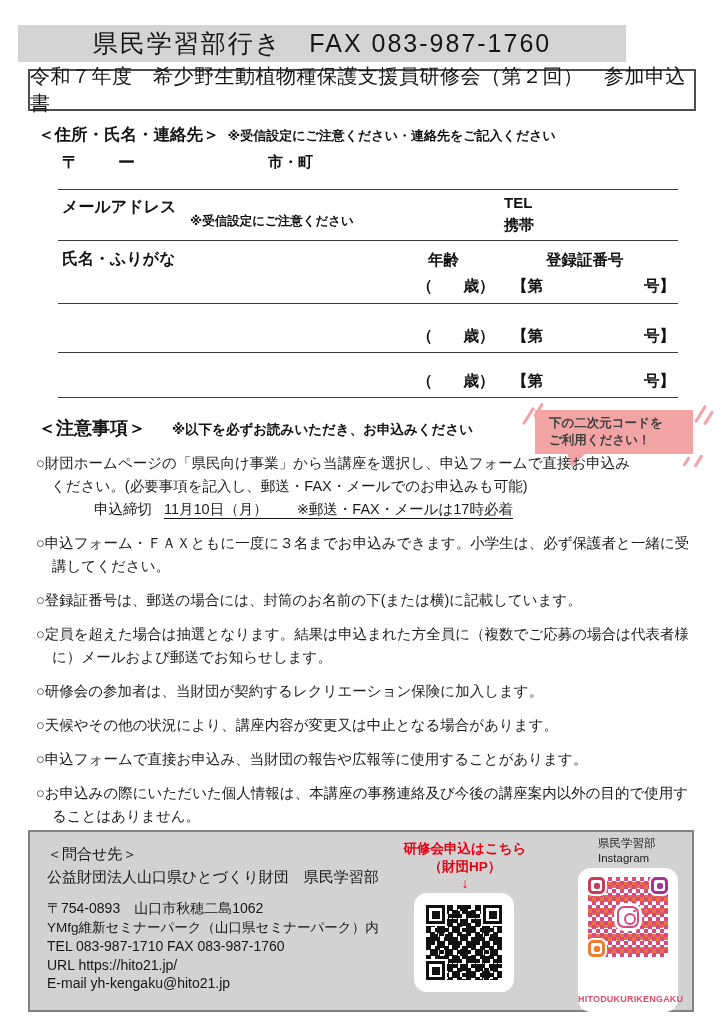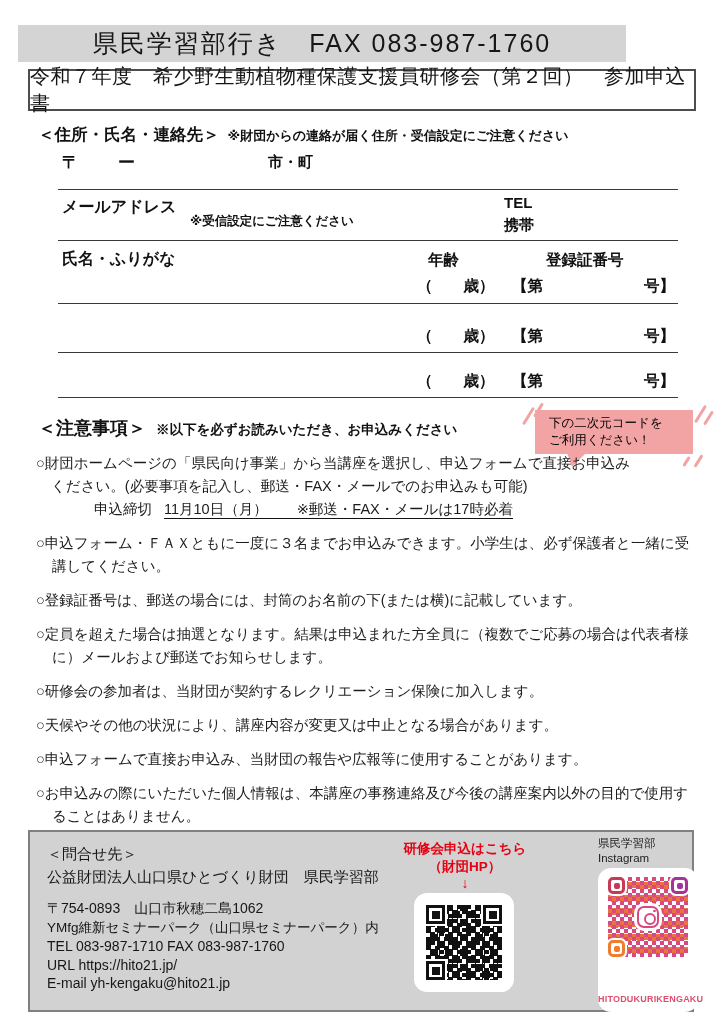--- a/index.html
+++ b/index.html
@@ -16,35 +16,35 @@
 
   
   .sec-head{position:absolute;left:38px;top:124px;display:flex;align-items:baseline;gap:8px;}
   .sec-head .h{font-size:16.5px;font-weight:bold;}
   .sec-head .n{font-size:13px;font-weight:bold;}
   .lbl{position:absolute;font-weight:bold;white-space:nowrap;}
   .hline{position:absolute;left:58px;width:620px;border-top:1.5px solid #3a3a3a;}
   .rowtxt{position:absolute;font-size:15.5px;font-weight:bold;white-space:nowrap;}
 
   
-  .notes-head{position:absolute;left:38px;top:416px;display:flex;align-items:baseline;gap:10px;font-family:Liberation Mono, monospace;}
+  .notes-head{position:absolute;left:38px;top:416px;display:flex;align-items:baseline;gap:26px;}
   .notes-head .h{font-size:18px;font-weight:bold;}
   .notes-head .n{font-size:13.5px;font-weight:bold;}
   .notes{position:absolute;left:36px;top:452px;width:664px;font-size:14.5px;line-height:23px;color:#1c1c1c;}
   .note{margin-bottom:11px;padding-left:16px;text-indent:-16px;}
   .note-flat{margin-bottom:11px;}
   .note-flat .l2{padding-left:15px;}
   .note-deadline{padding-left:58px;}
   .note-deadline .ul{margin-left:12px;border-bottom:1.5px solid #111;padding-bottom:1px;}
 
   
   .badge-wrap{position:absolute;left:525px;top:404px;width:185px;height:70px;}
   .badge{position:absolute;left:10px;top:6px;width:158px;height:44px;background:#f2a3a3;
          display:flex;flex-direction:column;justify-content:center;padding-left:14px;box-sizing:border-box;}
-  .badge div{font-size:12.5px;font-weight:normal;color:#000000;line-height:17px;}
+  .badge div{font-size:12.5px;font-weight:bold;color:#404040;line-height:17px;}
   .badge-tri{position:absolute;left:42px;top:49px;width:0;height:0;
              border-left:5px solid transparent;border-right:14px solid transparent;border-top:14px solid #f2a3a3;}
   .spk{position:absolute;width:3px;background:#f2a3a3;border-radius:2px;}
   .spk.a1{left:2px;top:2px;height:20px;transform:rotate(32deg);}
   .spk.a2{left:12px;top:-2px;height:16px;transform:rotate(32deg);}
   .spk.b1{right:8px;top:0px;height:20px;transform:rotate(32deg);}
   .spk.b2{right:0px;top:6px;height:16px;transform:rotate(32deg);}
   .spk.c1{right:10px;top:50px;height:14px;transform:rotate(32deg);}
   .spk.c2{right:22px;top:52px;height:11px;transform:rotate(32deg);}
 
@@ -61,21 +61,21 @@
   .qr-b{position:absolute;left:12px;top:12px;width:76px;height:75px;
         background:
           conic-gradient(#111 25%, transparent 0 50%, #111 0 75%, transparent 0) 0 0/9px 9px,
           conic-gradient(#111 25%, transparent 0 50%, #111 0 75%, transparent 0) 4px 6px/15px 15px;}
   .fb{position:absolute;width:13px;height:13px;border:3.5px solid #111;background:#fff;box-shadow:0 0 0 2px #fff;}
   .fb::after{content:"";position:absolute;inset:2.5px;background:#111;}
   .fb.tl{left:0;top:0}.fb.tr{right:0;top:0}.fb.bl{left:0;bottom:0}
 
   .insta-label{position:absolute;left:568px;top:4px;width:100px;text-align:left;
                font-size:11.5px;line-height:15px;color:#222;}
-  .qr-card.insta{left:568px;top:36px;width:100px;height:144px;}
+  .qr-card.insta{left:548px;top:36px;width:100px;height:144px;}
   .qr-i{position:absolute;left:10px;top:9px;width:80px;height:80px;
         background:
           conic-gradient(#d84a7f 25%, transparent 0 50%, #d84a7f 0 75%, transparent 0) 0 0/8px 8px,
           conic-gradient(#e8743c 25%, transparent 0 50%, transparent 0 75%, #e8743c 0) 3px 5px/13px 13px;}
   .fi{position:absolute;width:11px;height:11px;border:3px solid currentColor;border-radius:5px;background:#fff;box-shadow:0 0 0 2px #fff;}
   .fi::after{content:"";position:absolute;inset:2.5px;border-radius:2px;background:currentColor;}
   .fi.tl{color:#c63a55;left:0;top:0}.fi.tr{color:#a63397;right:0;top:0}.fi.bl{color:#ef7d2f;left:0;bottom:0}
   .ig-logo{position:absolute;left:50%;top:50%;width:22px;height:22px;margin:-11px 0 0 -11px;background:#fff;
            border:2.5px solid #d84a7f;border-radius:7px;box-shadow:0 0 0 3px #fff;box-sizing:border-box;}
   .ig-logo::before{content:"";position:absolute;left:50%;top:50%;width:8px;height:8px;margin:-4px 0 0 -4px;
@@ -92,21 +92,21 @@
   <div class="fax-band">
     <span>県民学習部行き　FAX 083-987-1760</span>
   </div>
 
   <div class="title-box">
     <span>令和７年度　希少野生動植物種保護支援員研修会（第２回）　参加申込書</span>
   </div>
 
   <div class="sec-head">
     <span class="h">＜住所・氏名・連絡先＞</span>
-    <span class="n">※財団からの連絡が届く住所・受信設定にご注意ください</span>
+    <span class="n">※受信設定にご注意ください・連絡先をご記入ください</span>
   </div>
 
   <span class="lbl" style="left:62px;top:151px;font-size:17px;">〒</span>
   <span class="lbl" style="left:118px;top:151px;font-size:17px;">ー</span>
   <span class="lbl" style="left:268px;top:153px;font-size:15px;">市・町</span>
   <div class="hline" style="top:189px;"></div>
 
   <span class="lbl" style="left:62px;top:197px;font-size:16px;">メールアドレス</span>
   <span class="lbl" style="left:190px;top:213px;font-size:12.5px;">※受信設定にご注意ください</span>
   <span class="lbl" style="left:504px;top:194px;font-size:15px;">TEL</span>

